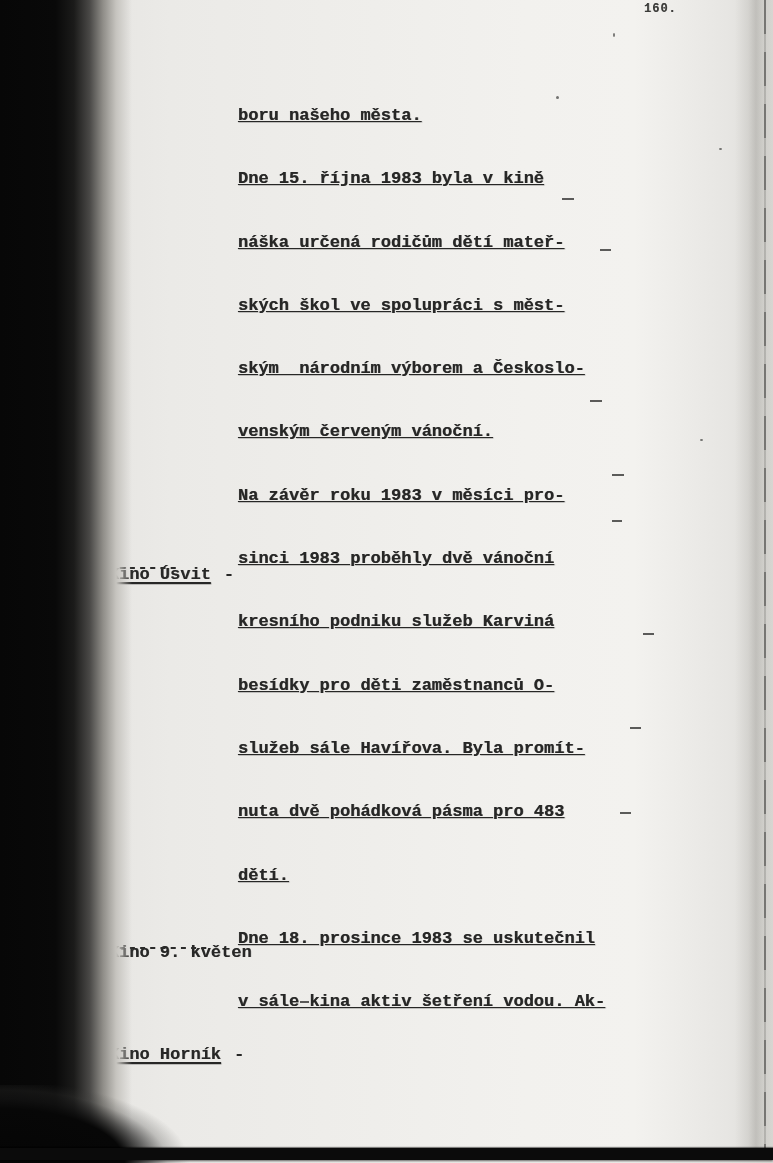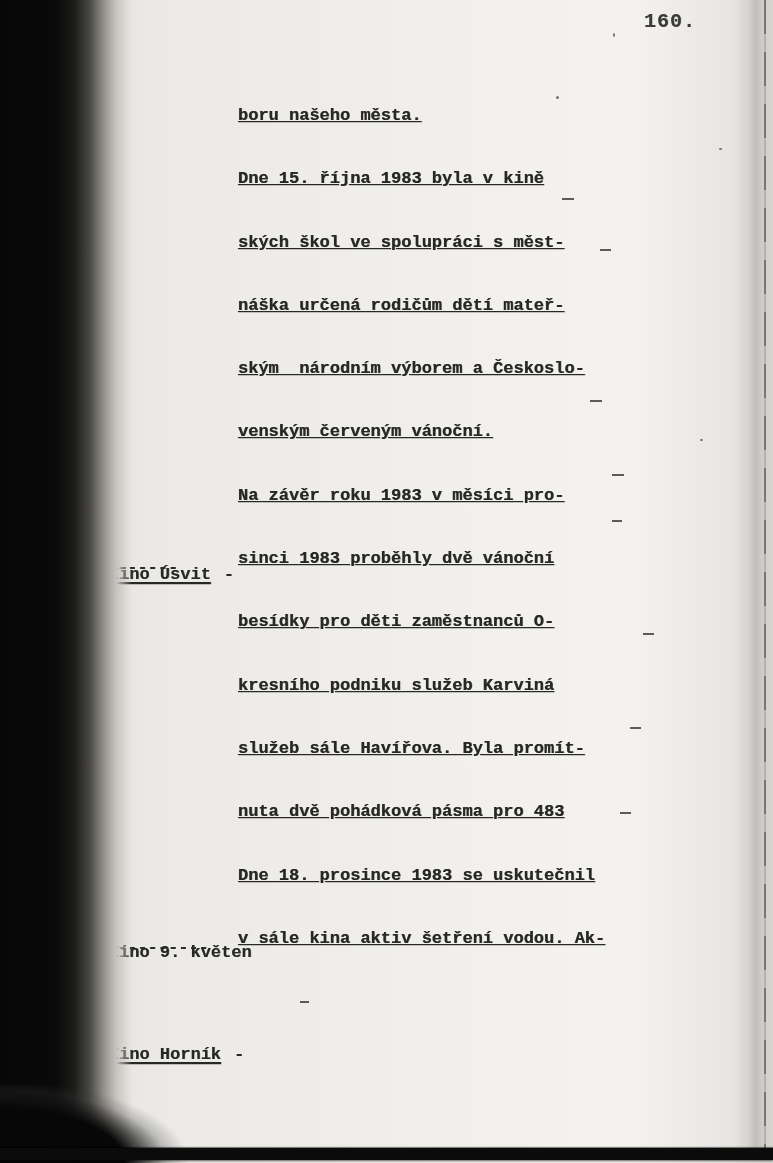--- a/index.html
+++ b/index.html
@@ -40,22 +40,22 @@
       rgba(0,0,0,0) 0%, rgba(150,148,142,0.18) 35%,
       rgba(120,118,112,0.30) 55%, rgba(170,168,162,0.28) 75%,
       rgba(205,203,197,0.30) 100%);
   }
   .right-line{
     position:absolute;right:7px;top:0;bottom:15px;width:2px;
     background:repeating-linear-gradient(180deg,
       rgba(45,45,43,0.55) 0 34px, rgba(45,45,43,0.18) 34px 52px);
   }
   .page-number{
-    position:absolute;left:644px;top:10px;
-    font-size:20px;font-weight:bold;color:#3b3b39;letter-spacing:1px;
+    position:absolute;left:644px;top:2px;
+    font-size:12px;font-weight:bold;color:#3b3b39;letter-spacing:1px;
     text-shadow:0.4px 0.4px 0.5px rgba(30,30,30,0.45);
   }
   .text-block{
     position:absolute;left:238px;top:65px;width:420px;
     font-size:17px;font-weight:bold;color:#272726;
     letter-spacing:0;white-space:pre;
     text-shadow:0.45px 0.45px 0.6px rgba(25,25,25,0.5), -0.25px 0 0.4px rgba(25,25,25,0.3);
   }
   .ln{height:25.3px;line-height:25.3px;text-decoration:underline;}
   .kino-label{
@@ -76,30 +76,31 @@
 </head>
 <body>
 
 <div class="scan">
 
   <div class="page-number">160.</div>
 
   <div class="text-block">
     <div class="ln">boru našeho města.</div>
     <div class="ln">Dne 15. října 1983 byla v kině</div>
+    <div class="ln">náška určená rodičům dětí mateř-</div>
     <div class="ln">ských škol ve spolupráci s měst-</div>
-    <div class="ln">náška určená rodičům dětí mateř-</div>
     <div class="ln">ským  národním výborem a Českoslo-</div>
     <div class="ln">venským červeným vánoční.</div>
     <div class="ln">Na závěr roku 1983 v měsíci pro-</div>
     <div class="ln">sinci 1983 proběhly dvě vánoční</div>
+    <div class="ln">kresního podniku služeb Karviná</div>
     <div class="ln">besídky pro děti zaměstnanců O-</div>
-    <div class="ln">kresního podniku služeb Karviná</div>
     <div class="ln">služeb sále Havířova. Byla promít-</div>
     <div class="ln">nuta dvě pohádková pásma pro 483</div>
+    <div class="ln">dětí.</div>
     <div class="ln">Dne 18. prosince 1983 se uskutečnil</div>
     <div class="ln">v sále kina aktiv šetření vodou. Ak-</div>
     
     
     
     
     
     
     
     

